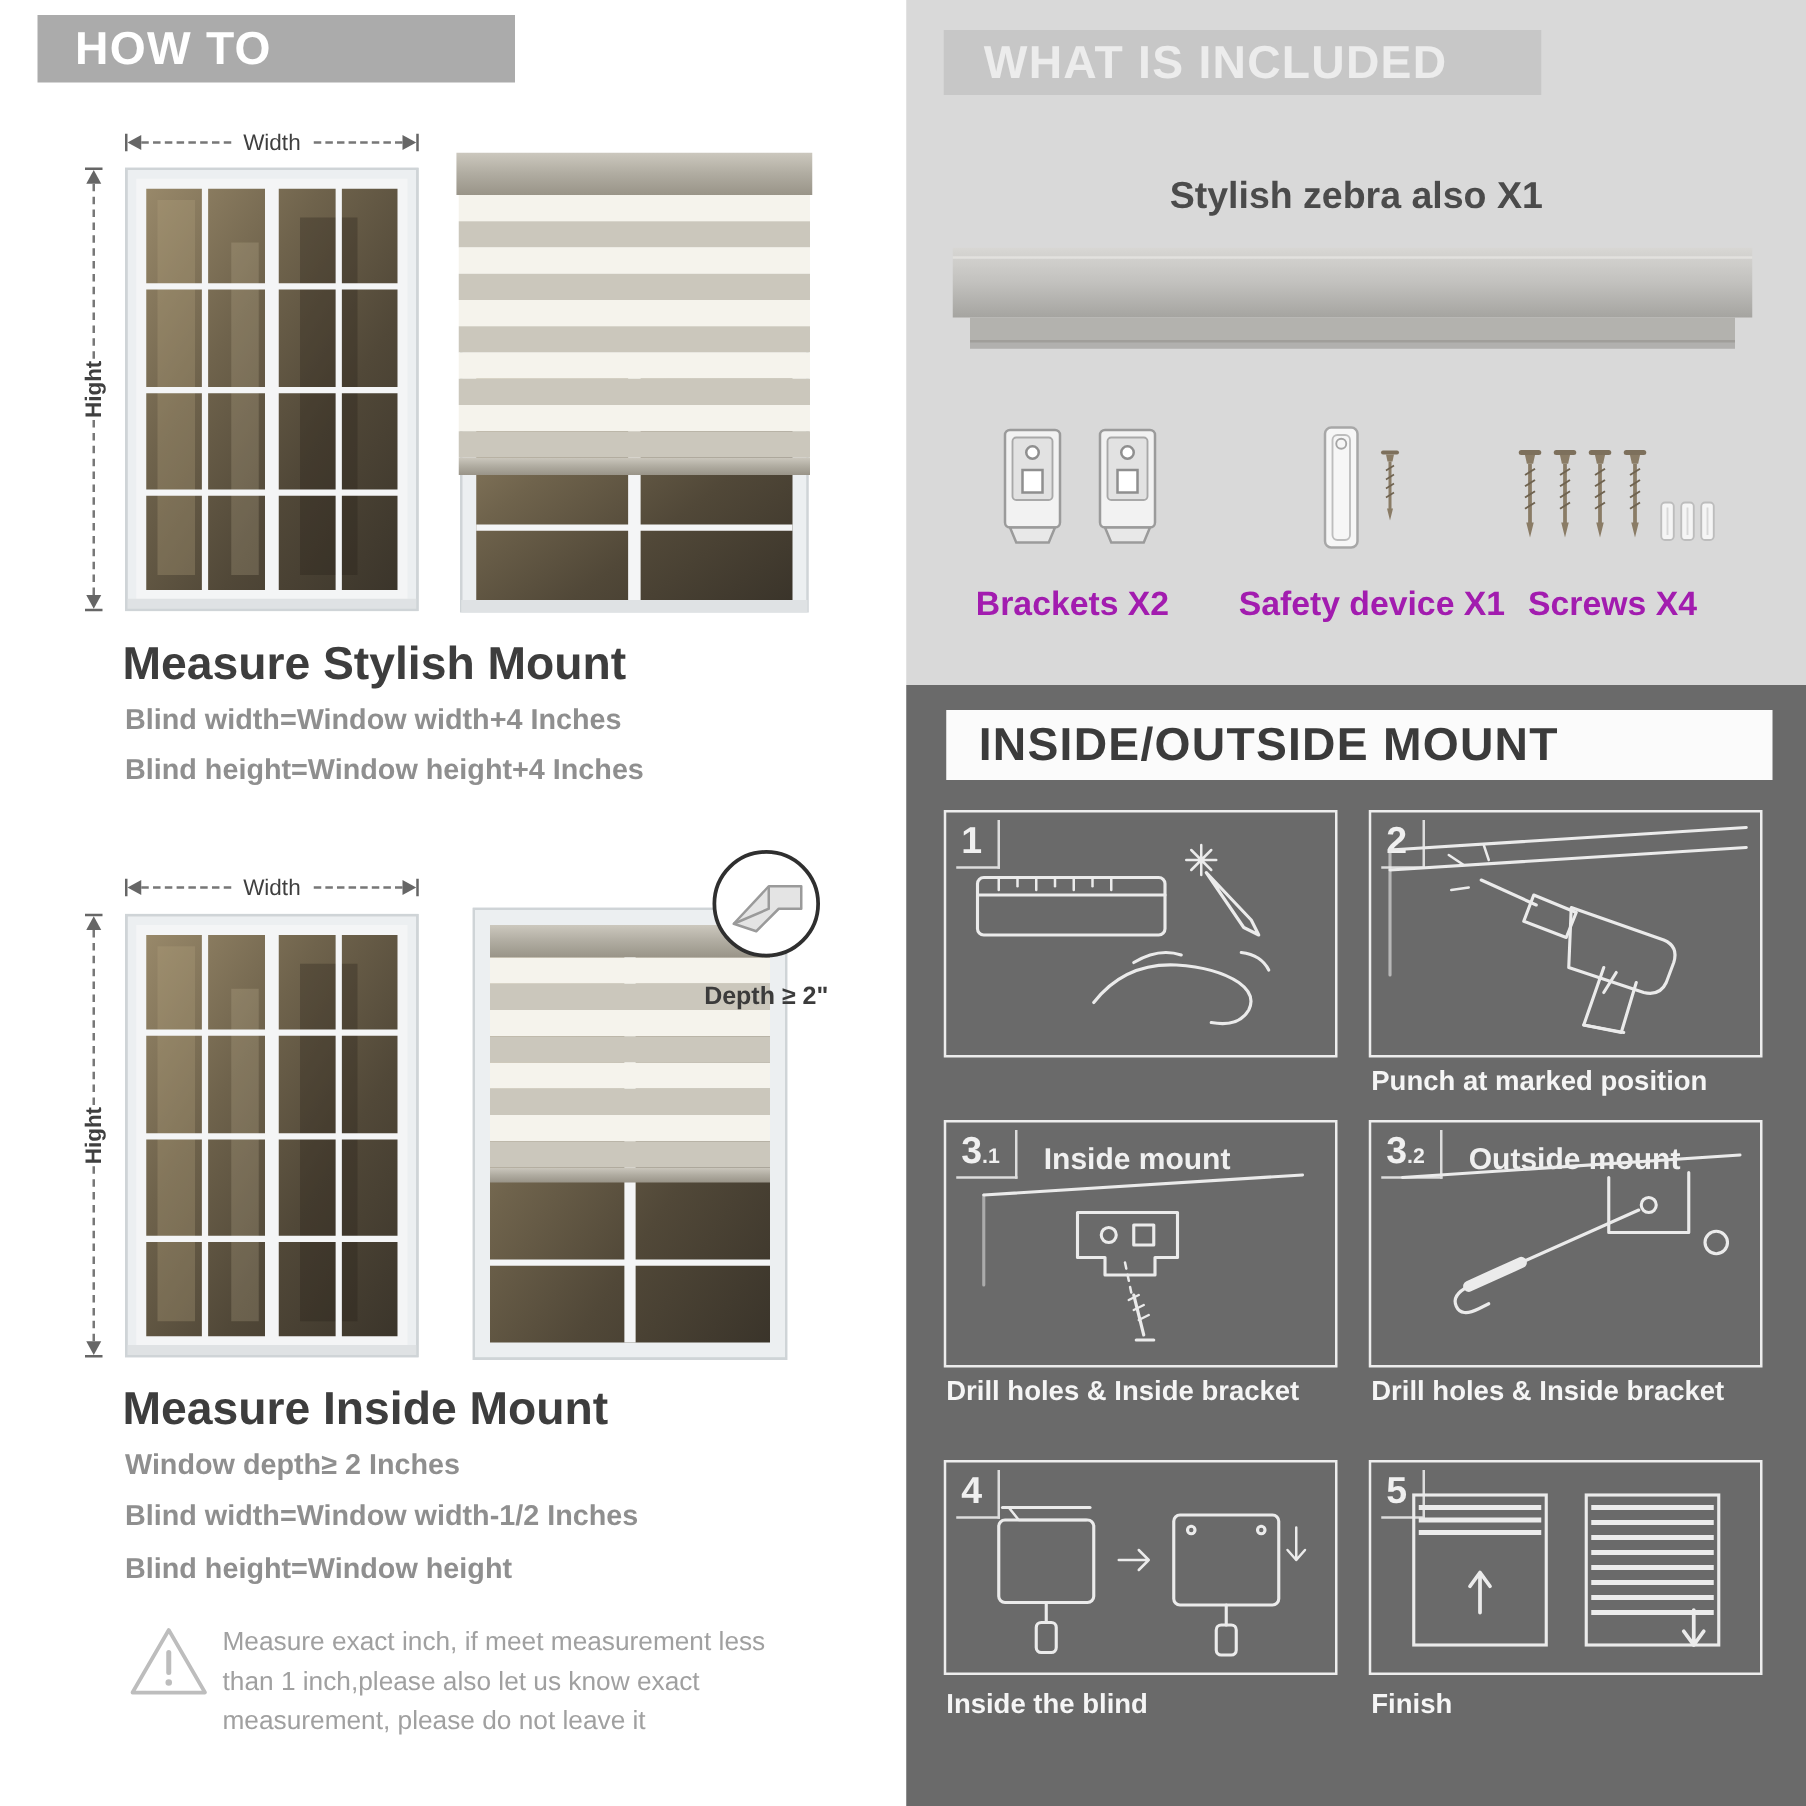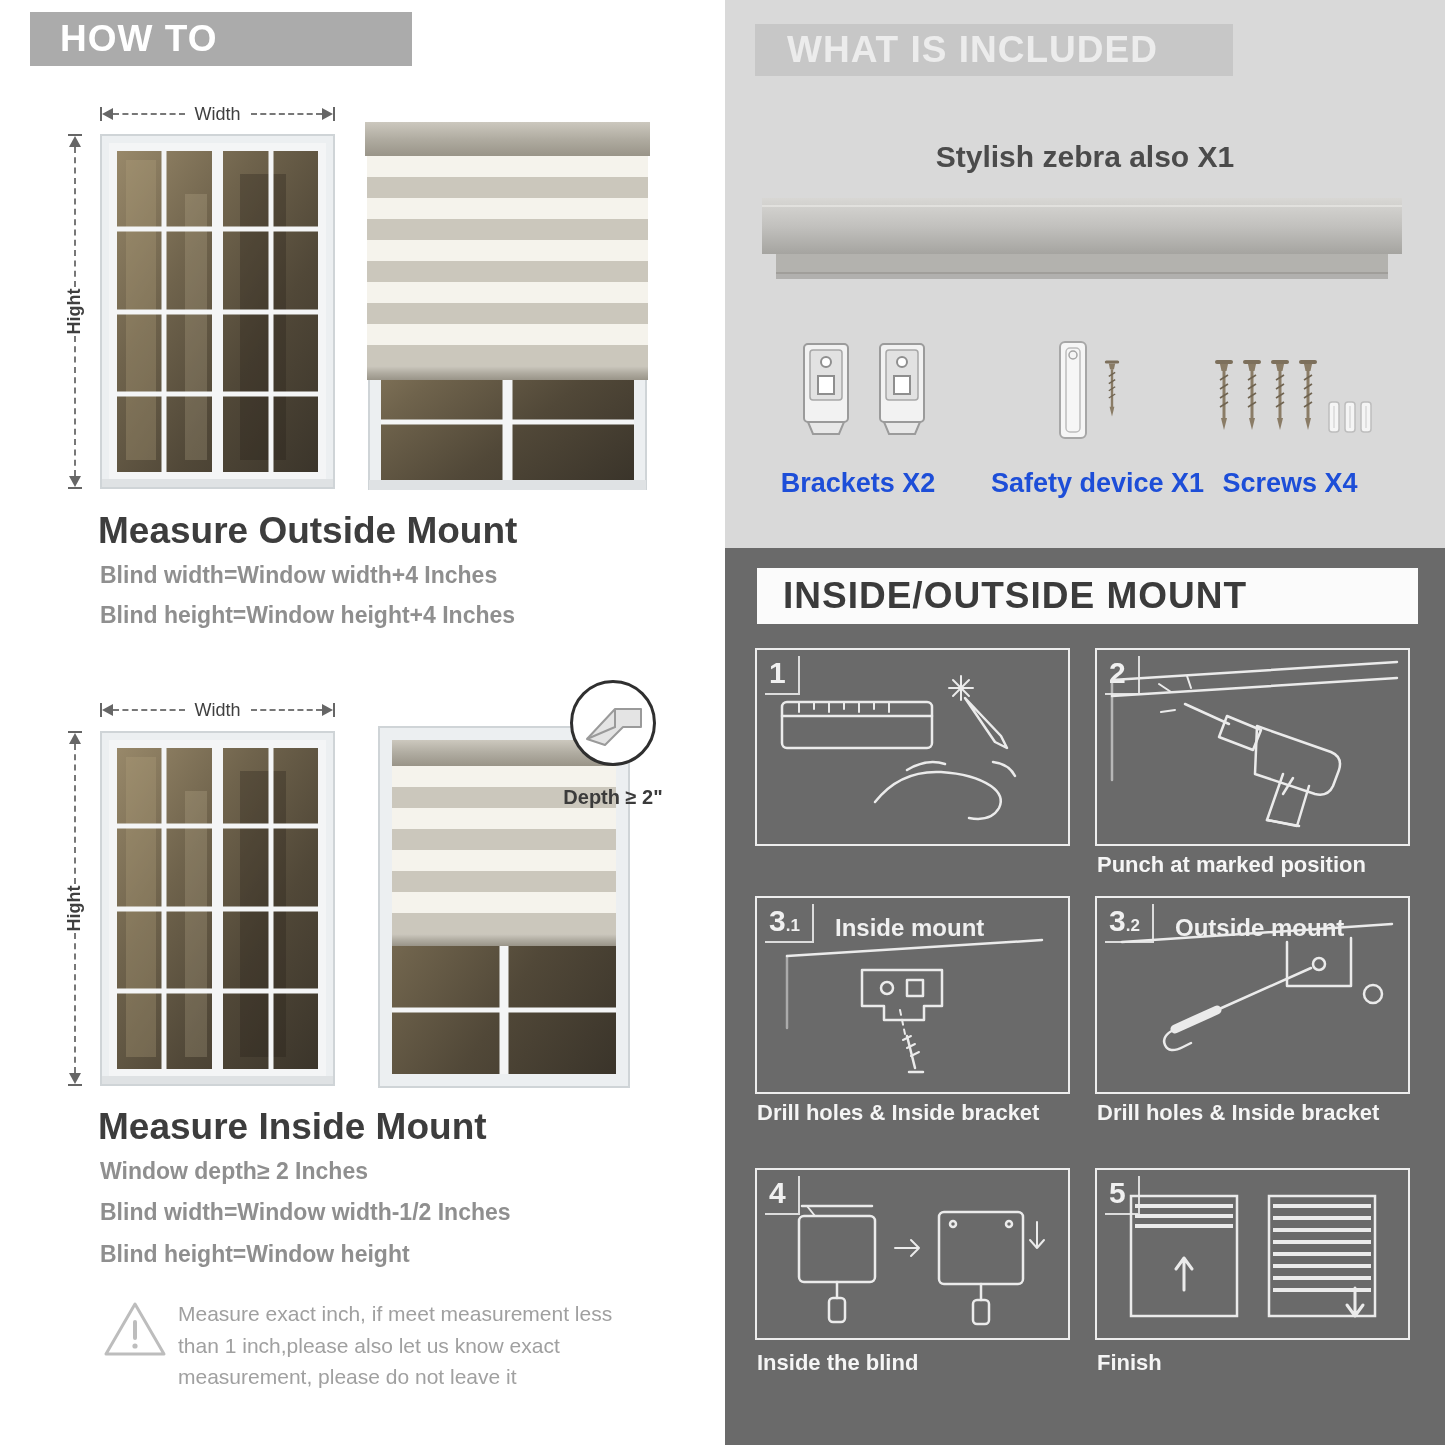--- a/index.html
+++ b/index.html
@@ -31,21 +31,21 @@
   .callout { border:3px solid #2f2f2f; border-radius:50%; background:#ffffff; display:flex; align-items:center; justify-content:center; }
   .depth-label { color:#3b3b3b; font-size:20px; font-weight:bold; text-align:center; white-space:nowrap; }
 
   .warn-text { color:#a0a0a0; font-size:21px; line-height:1.5; }
 
   
   .included-panel { left:725px; top:0; width:720px; height:548px; background:#d9d9d9; }
   .included-header { left:755px; top:24px; width:478px; height:52px; background:#c7c7c7; color:#ececec;
     font-size:37px; font-weight:bold; line-height:52px; padding-left:32px; letter-spacing:1px; }
   .product-label { left:725px; top:140px; width:720px; text-align:center; color:#4b4b4b; font-size:30px; font-weight:bold; }
-  .item-label { color:#1d4ed8; font-size:27px; font-weight:bold; text-align:center; white-space:nowrap; }
+  .item-label { color:#a21caf; font-size:27px; font-weight:bold; text-align:center; white-space:nowrap; }
 
   
   .mount-panel { left:725px; top:548px; width:720px; height:897px; background:#6a6a6a; }
   .mount-header { left:757px; top:568px; width:661px; height:56px; background:#fbfbfb; color:#3b3b3b;
     font-size:37px; font-weight:bold; line-height:56px; padding-left:26px; letter-spacing:1px; }
 
   .step-panel { border:2px solid #ededed; background:#6a6a6a; position:absolute; }
   .step-num { position:absolute; top:6px; left:8px; color:#f0f0f0; font-size:30px; font-weight:bold;
     padding:0 12px 4px 4px; border-right:2px solid #dcdcdc; border-bottom:2px solid #dcdcdc; line-height:1.1; }
   .step-sub { font-size:17px; font-weight:bold; }
@@ -150,21 +150,21 @@
       <rect x="2" y="118" width="281" height="21" fill="#f5f3ec"></rect>
       <rect x="2" y="139" width="281" height="21" fill="#cbc7bc"></rect>
       <rect x="2" y="160" width="281" height="21" fill="#f5f3ec"></rect>
       <rect x="2" y="181" width="281" height="21" fill="#cbc7bc"></rect>
       <rect x="2" y="202" width="281" height="21" fill="#f5f3ec"></rect>
       <rect x="2" y="223" width="281" height="21" fill="#cbc7bc"></rect>
     </g>
     <rect x="2" y="244" width="281" height="14" fill="url(#casG)"></rect>
   </svg>
 
-  <div class="abs section-title" style="left:98px;top:510px">Measure Outside Mount</div>
+  <div class="abs section-title" style="left:98px;top:510px">Measure Stylish Mount</div>
   <div class="abs gray-line" style="left:100px;top:562px">Blind width=Window width+4 Inches</div>
   <div class="abs gray-line" style="left:100px;top:602px">Blind height=Window height+4 Inches</div>
 
   <div class="abs h-arrow" style="left:100px;top:700px;width:235px;">
     <span class="tick"></span>
       <span class="ah-l"></span>
     <span class="dash"></span>
     <span class="lbl">Width</span>
     <span class="dash"></span>
     <span class="ah-r"></span>

